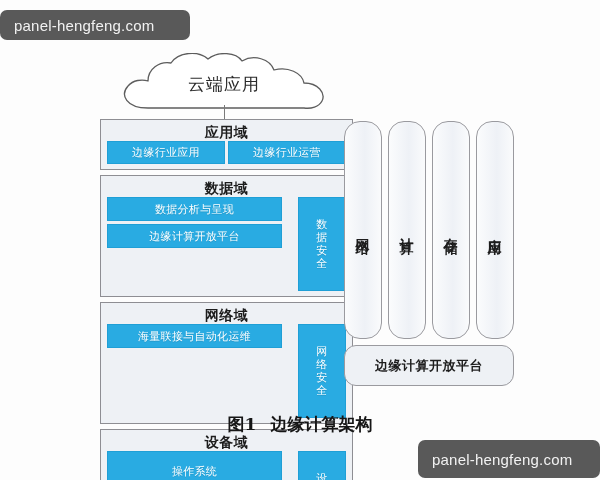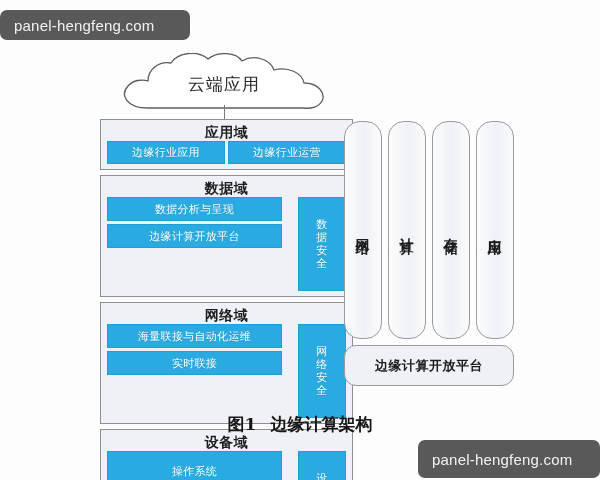--- a/index.html
+++ b/index.html
@@ -250,21 +250,20 @@
         </div>
         <div class="blue sec">数据安全</div>
       </div>
     </div>
 
     <div class="domain" id="domain-net">
       <div class="domain-title">网络域</div>
       <div class="domain-body">
         <div class="domain-left">
           <div class="blue row">海量联接与自动化运维</div>
-          <div class="blue row">实时联接</div>
         </div>
         <div class="blue sec">网络安全</div>
       </div>
     </div>
 
     <div class="domain" id="domain-dev">
       <div class="domain-title">设备域</div>
       <div class="domain-body">
         <div class="domain-left">
           <div class="blue row">操作系统</div>

